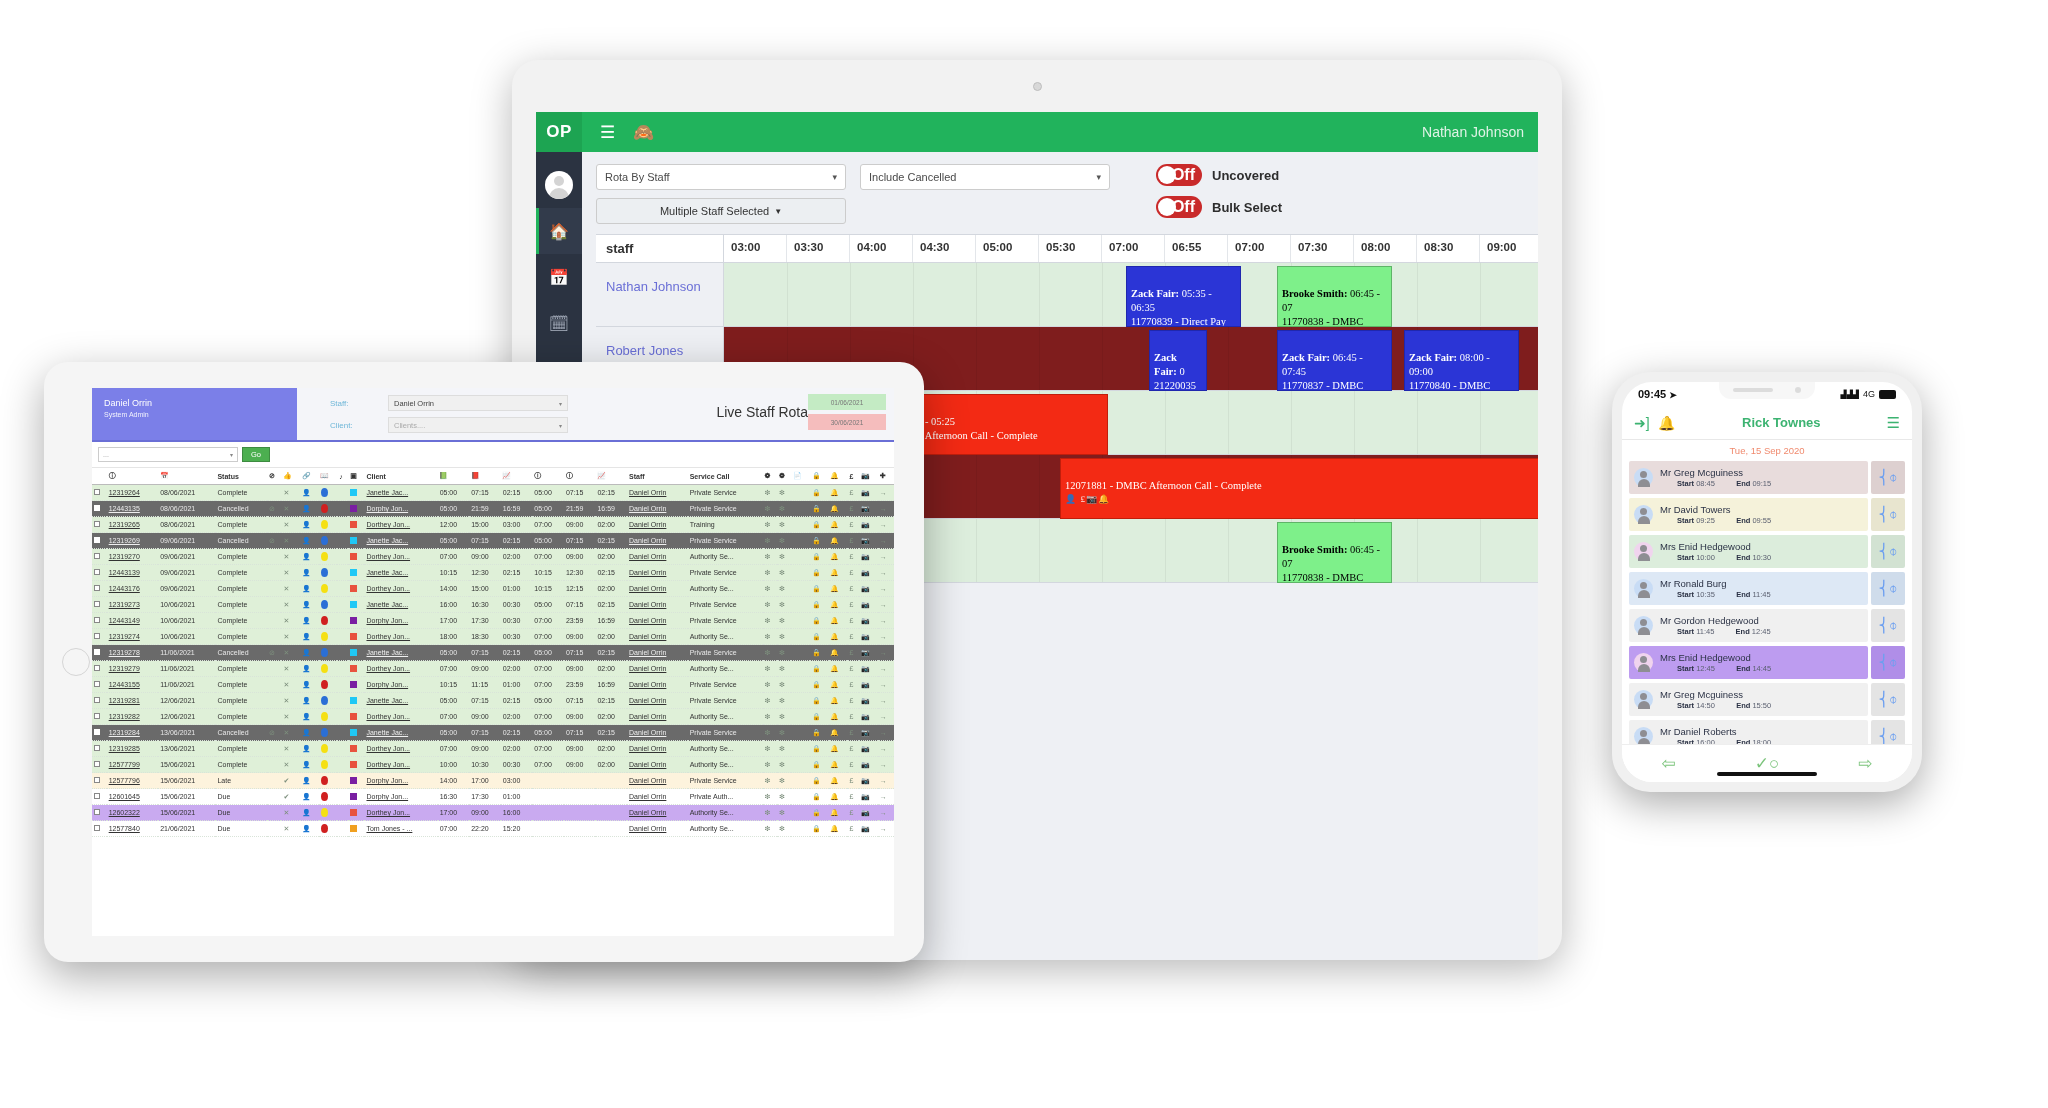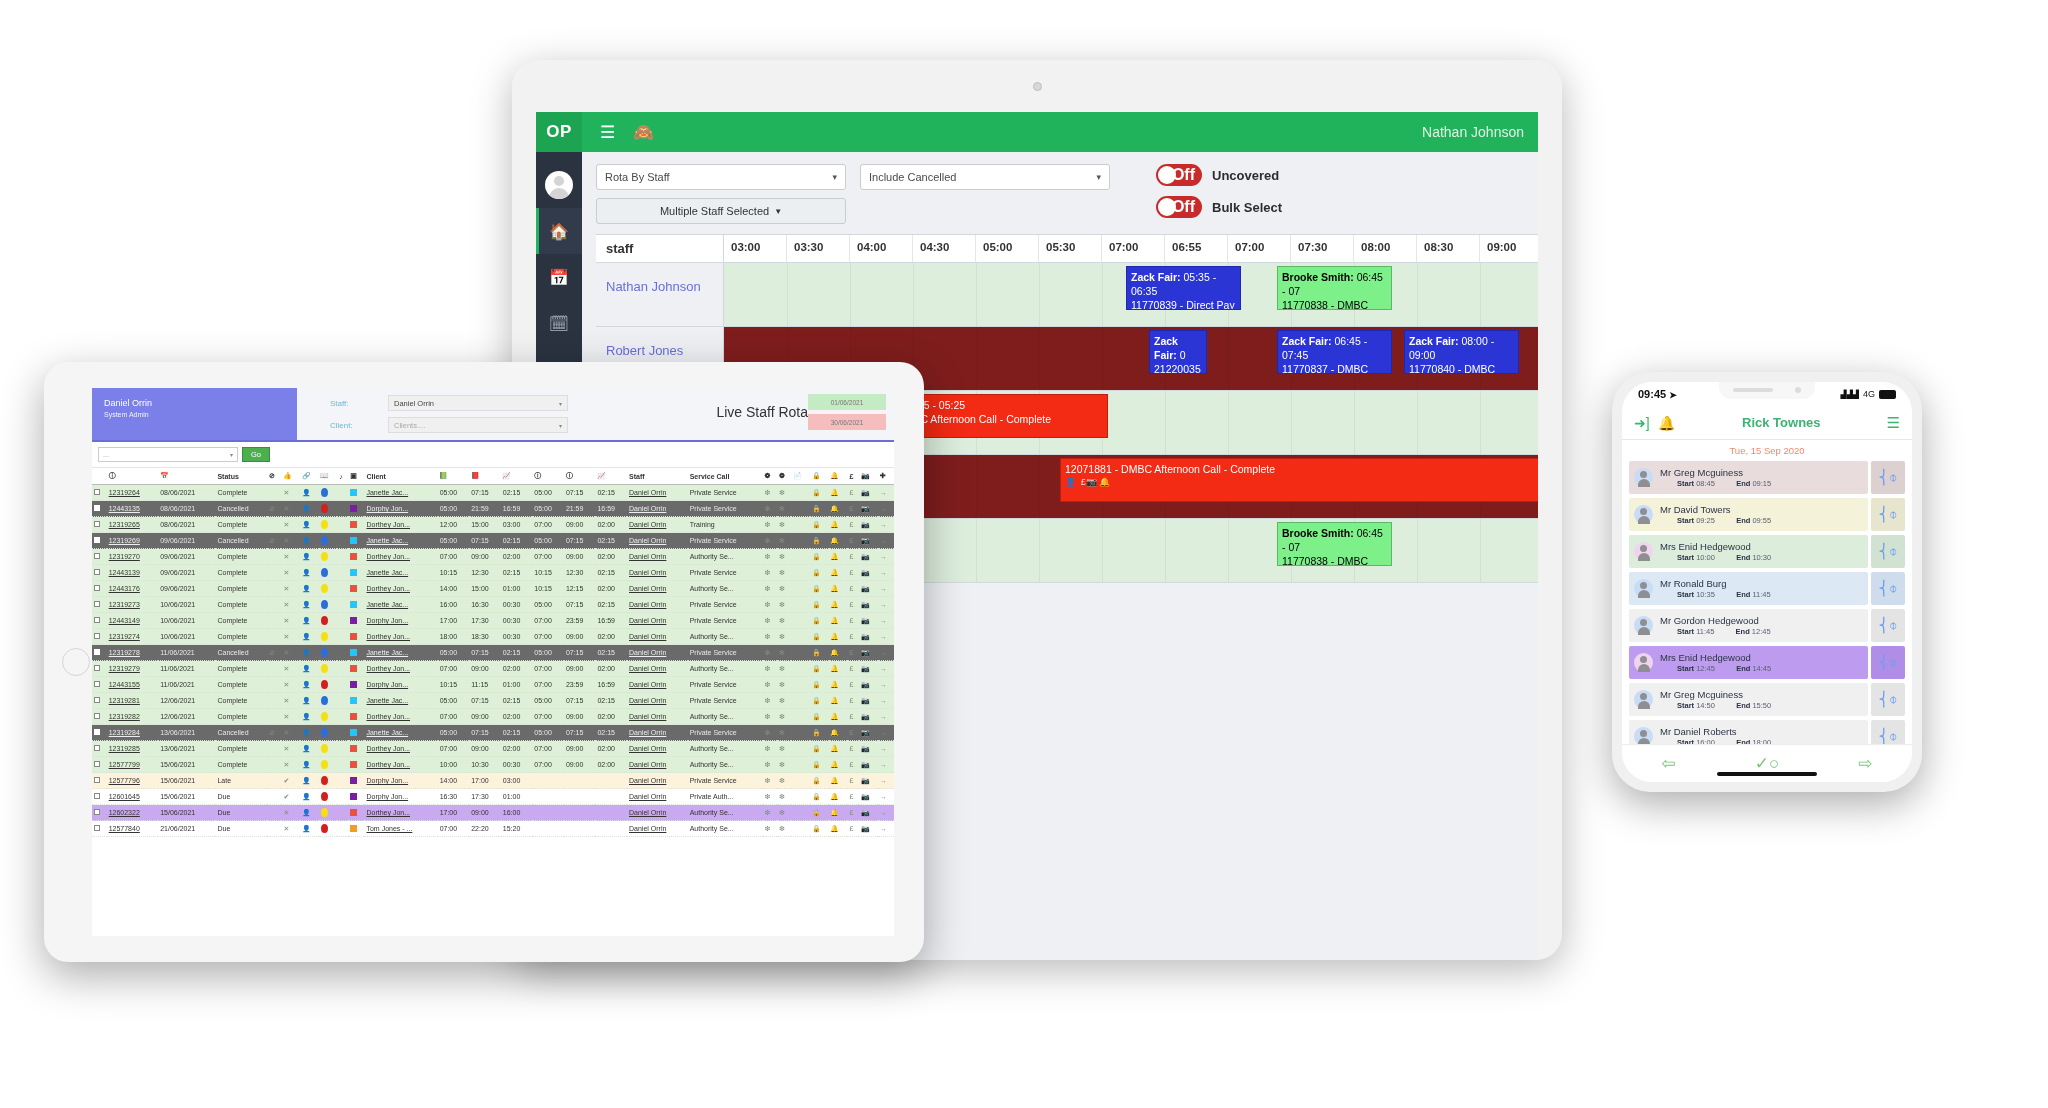--- a/index.html
+++ b/index.html
@@ -106,22 +106,22 @@
   .rota-row .staffcol {
     width:128px; flex:none; border-right:1px solid #d3d7de; background:#eef0f4;
     font-size:13px; color:#6a6fd6; padding: 16px 10px;
   }
   .rota-lane { position:relative; flex:1; background:#ddeedd; }
   .rota-lane.alt { background:#7f1d1d; }
   .rota-lane .vg {
     position:absolute; top:0; bottom:0; width:1px; background:rgba(0,0,0,.05);
   }
   .ev {
-    position:absolute; top:3px; height:44px; overflow:hidden; padding:3px 4px;
-    font-size:10.5px; line-height:1.35; color:#000; border:1px solid rgba(0,0,0,.25);
+    position:absolute; top:3px; height:61px; overflow:hidden; padding:20px 4px;
+    font-size:10.5px; line-height:1.35; color:#000; border:1px solid rgba(0,0,0,.25);font-family:Liberation Serif, serif;
   }
   .ev.blue { background:#2b35d6; color:#fff; border-color:#1f27ae; }
   .ev.green { background:#7ef08a; }
   .ev.red { background:#f32a14; color:#fff; border-color:#c01e0c; }
   .ev b { font-weight:bold; }
   .ev-ic { font-size:9px; letter-spacing:1px; opacity:.85; }
 
   
   #ipad {
     position: absolute; left: 44px; top: 362px;

